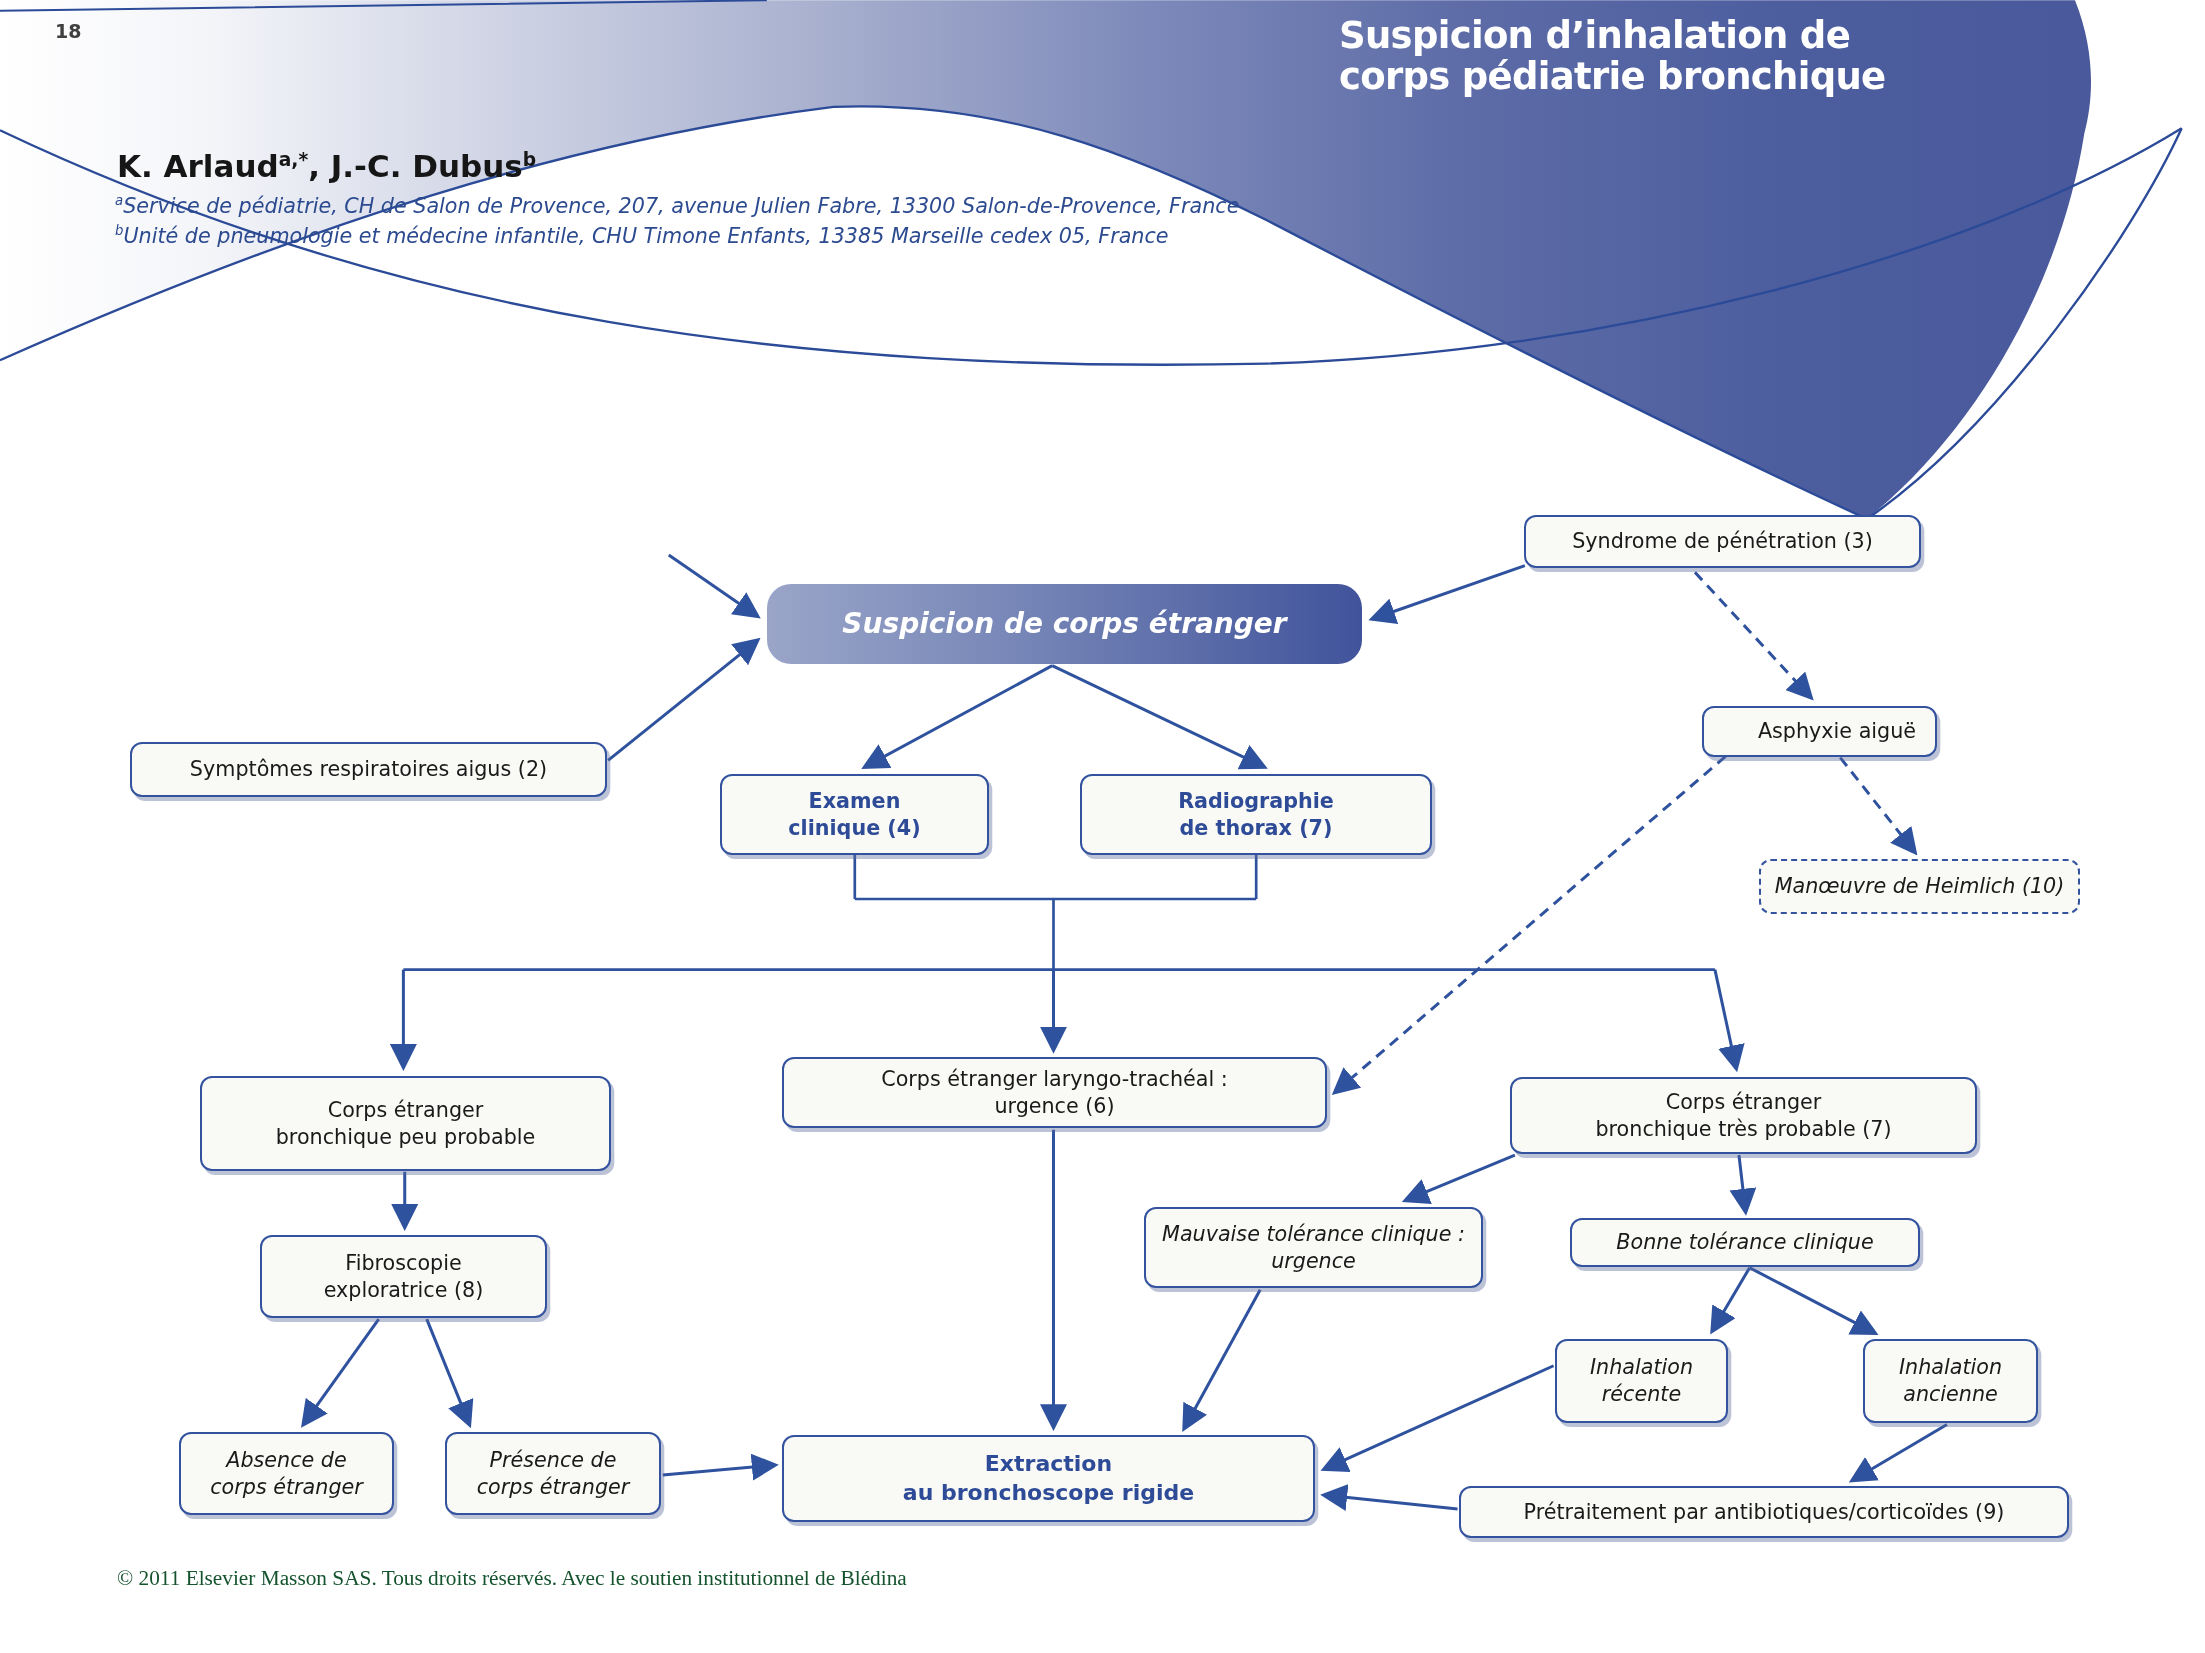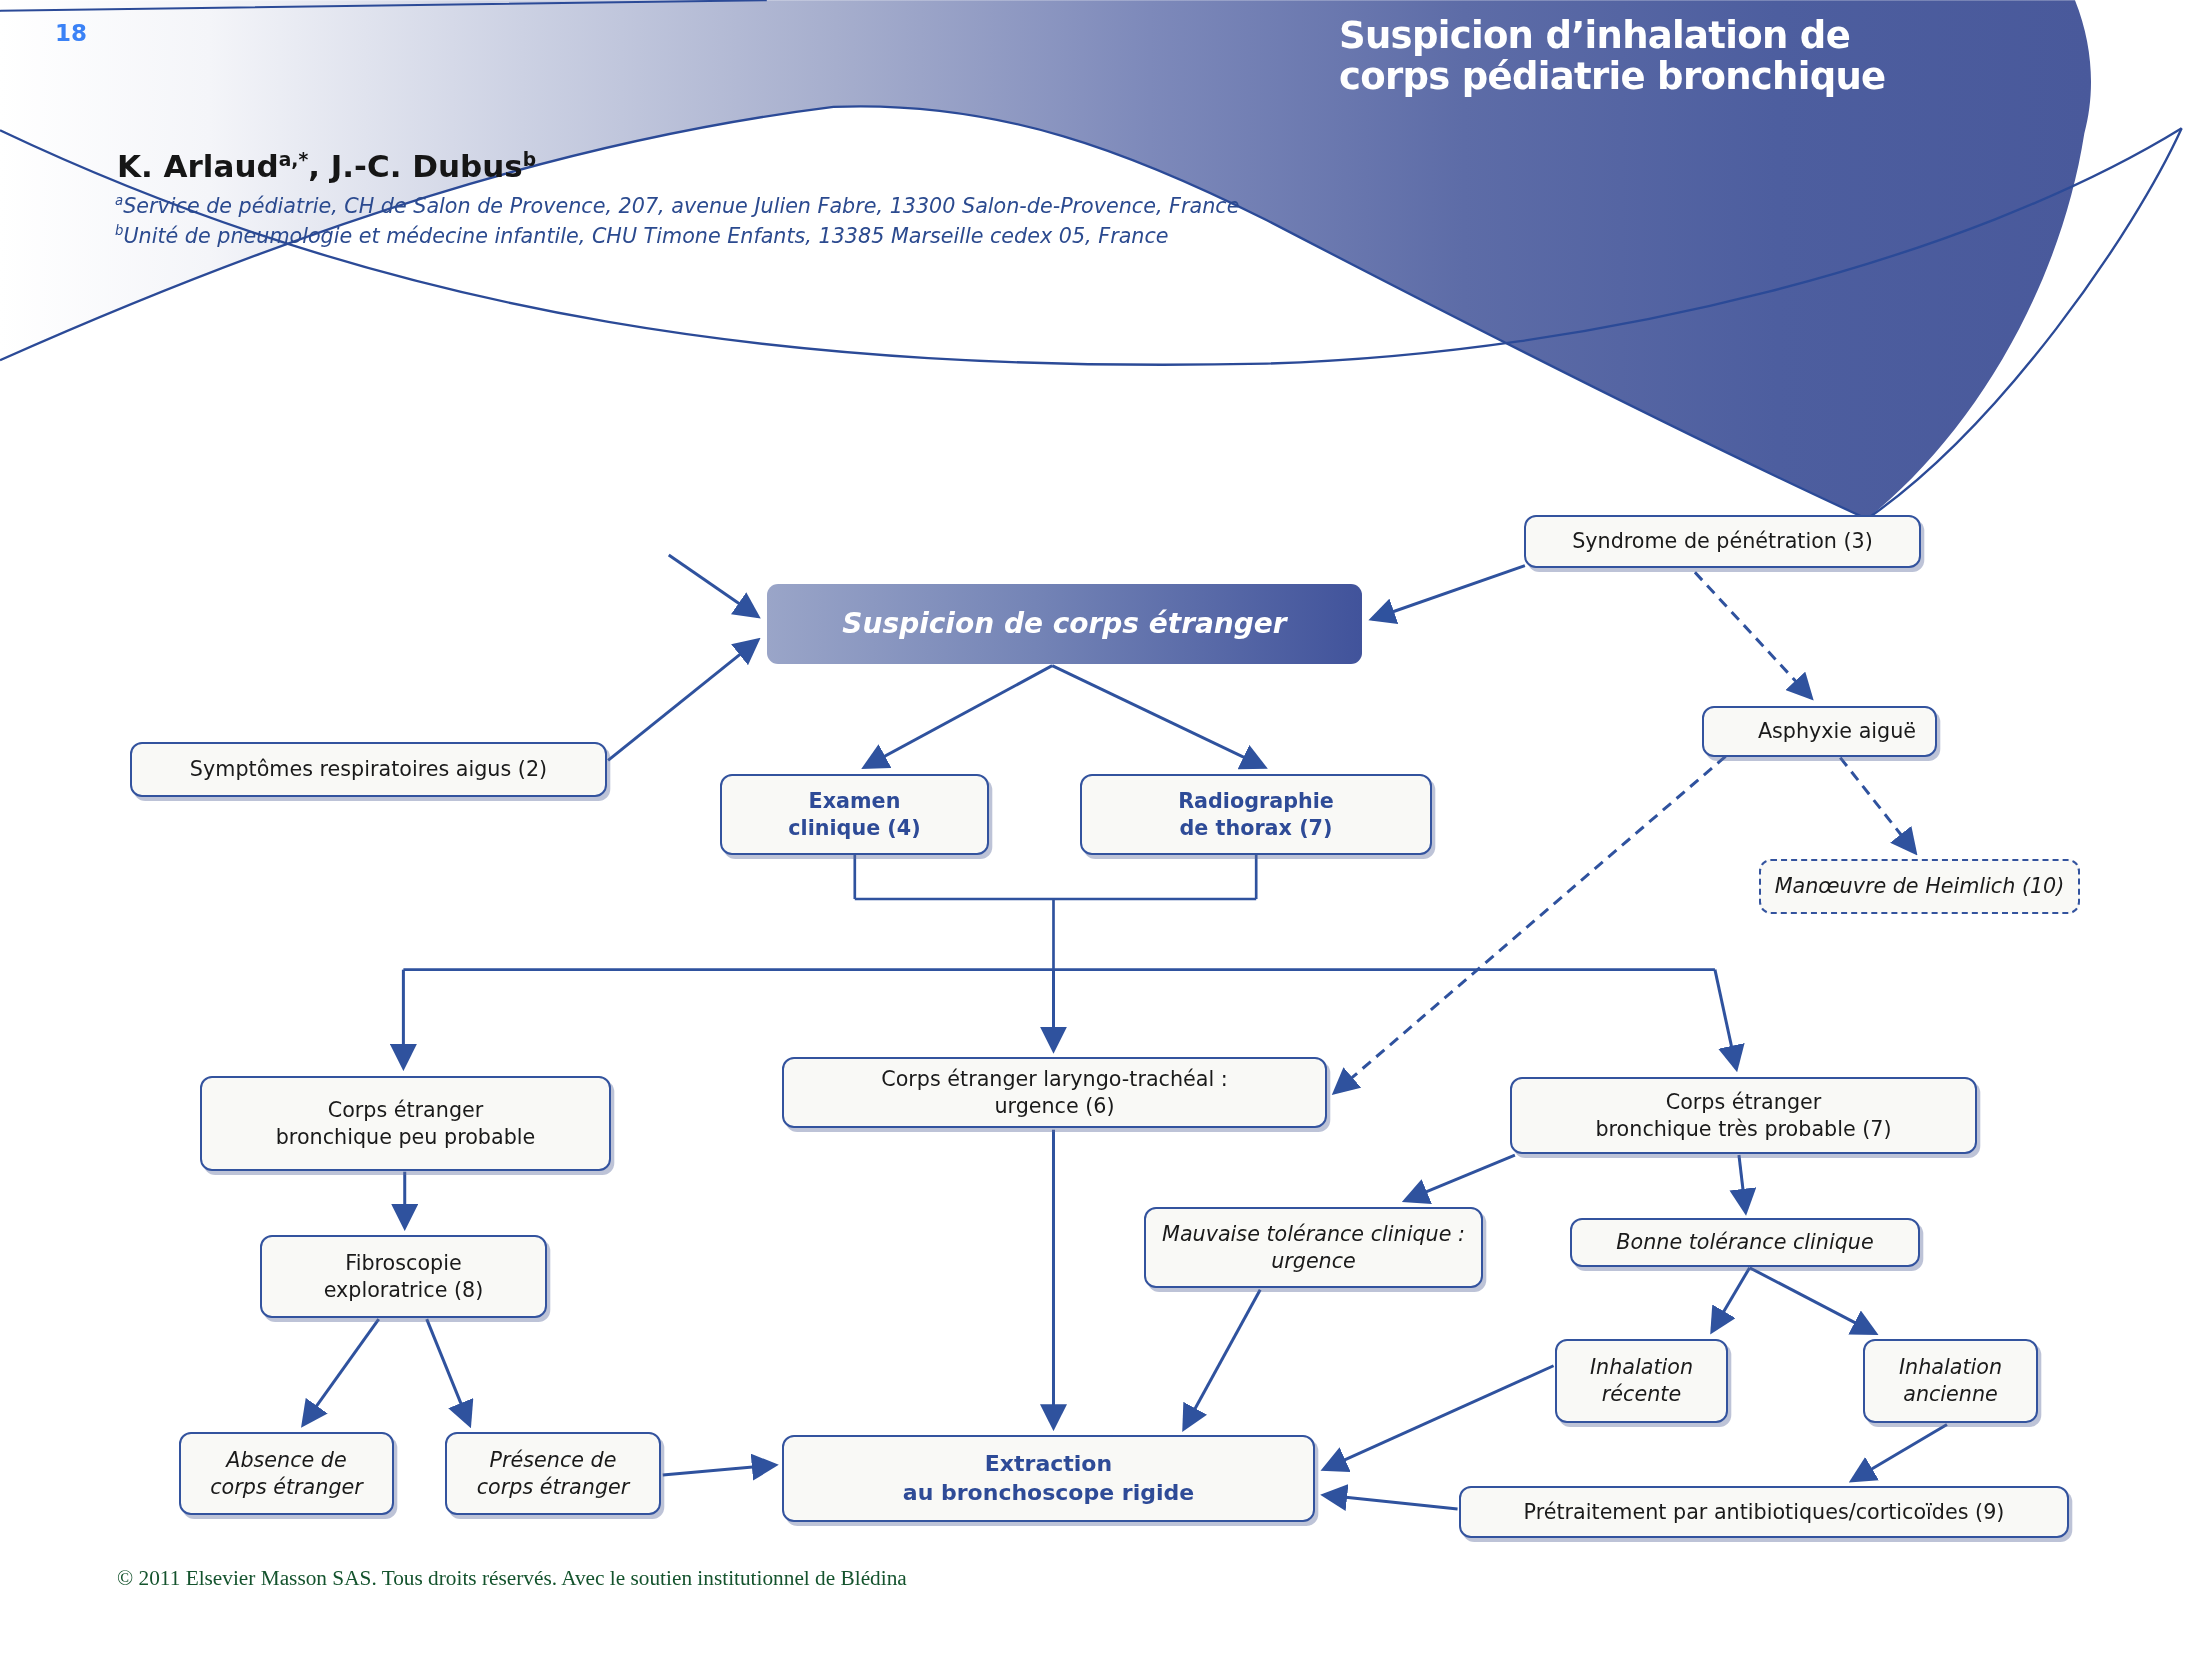--- a/index.html
+++ b/index.html
@@ -2,21 +2,21 @@
 <html style="font-size:10.7px"><head>
 <meta charset="utf-8">
 <style>
   html,body{margin:0;padding:0;background:#ffffff;}
   .page{
     position:relative;width:2205px;height:1654px;background:#ffffff;overflow:hidden;
     font-family:"DejaVu Sans","Liberation Sans",sans-serif;
   }
   svg.layer{position:absolute;left:0;top:0;width:2205px;height:1654px;}
   
-  .page-number{position:absolute;left:55px;top:20px;font-size:23px;font-weight:bold;color:#3b82f6;text-align:center;}
+  .page-number{position:absolute;left:55px;top:20px;font-size:19px;font-weight:bold;color:#404040;text-align:center;}
   .doc-title{position:absolute;left:1339px;top:14.7px;width:767px;color:#ffffff;
     font-size:37px;font-weight:bold;line-height:1.12;letter-spacing:-0.7px;}
   .authors{position:absolute;left:117px;top:148px;font-size:31px;font-weight:bold;color:#161616;}
   .authors sup{font-size:18.7px;}
   .affil{position:absolute;left:115px;font-size:20.7px;font-style:italic;color:#2B4A8F;}
   .affil sup{font-size:13.3px;}
   .affil.a1{top:193px;} .affil.a2{top:223px;}
   .footer{position:absolute;left:117px;top:1566px;font-size:21.3px;color:#14532d;
     font-family:"Liberation Serif","DejaVu Serif",serif;}
   
@@ -26,21 +26,21 @@
     box-shadow:3.3px 4px 0 rgba(90,105,155,.40);
     display:flex;align-items:center;justify-content:center;text-align:center;
     font-size:20.7px;color:#1a1a1a;line-height:1.3;
   }
   .nb span{white-space:pre-line;}
   .nb.blue{color:#2E4B97;font-weight:bold;}
   .nb.ital{font-style:italic;}
   .nb.dashed{border-style:dashed;box-shadow:none;}
   .nb.grad{
     background:linear-gradient(90deg,#9AA5C8 0%,#7484B6 45%,#41539B 100%);
-    border:none;border-radius:11px;box-shadow:none;
+    border:none;border-radius:24px;box-shadow:none;
     color:#ffffff;font-weight:bold;font-style:italic;font-size:28px;
   }
 </style>
 </head>
 <body>
 
 <div class="page">
 
   <svg class="layer" viewBox="0 0 3307 2480" aria-hidden="true">
     <defs>

